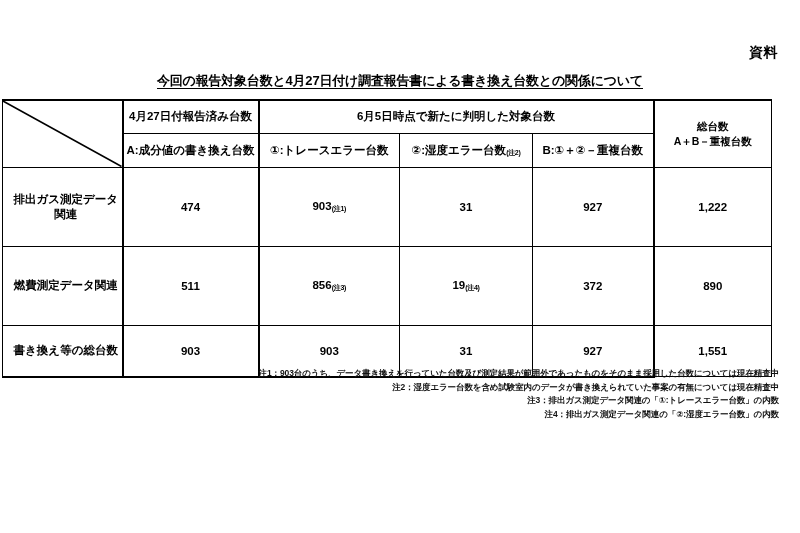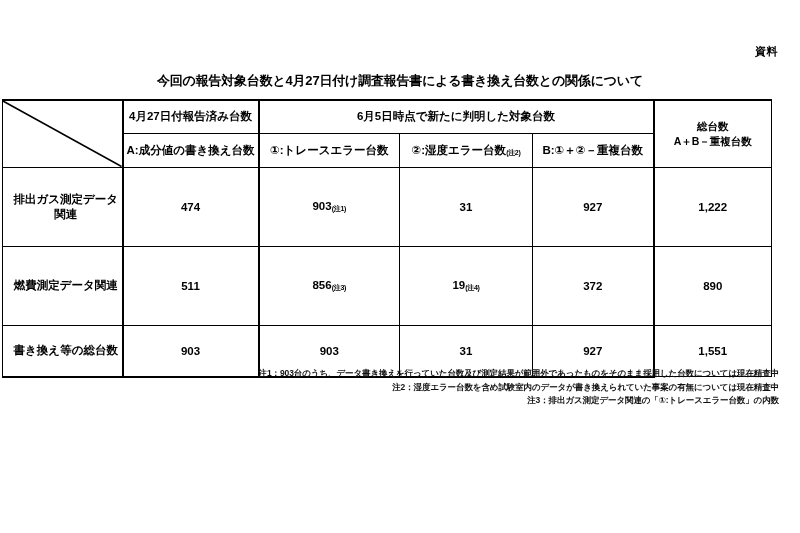--- a/index.html
+++ b/index.html
@@ -19,40 +19,40 @@
   .page {
     position: absolute;
     inset: 0;
   }
 
   
   .doc-label {
     position: absolute;
     top: 44px;
     right: 22px;
-    font-size: 11px;
+    font-size: 14px;
     font-weight: bold;
     letter-spacing: 0.5px;
     margin-left: 37px;
   }
 
   
   .doc-title {
     position: absolute;
     top: 72px;
     left: 0;
     width: 800px;
     text-align: center;
     font-size: 13px;
     font-weight: bold;
     letter-spacing: -0.2px;
   }
   .doc-title span {
     border-bottom: 1.5px solid #000;
-    padding-bottom: 12px;
+    padding-bottom: 0;
   }
 
   
   .table-wrap {
     position: absolute;
     left: 2px;
     top: 99px;
     width: 769px;
   }
   table.grid {
@@ -201,15 +201,16 @@
           <td>1,551</td>
         </tr>
       </tbody>
     </table>
   </div>
 
   <div class="notes">
     <div class="note-line"><span class="note-key">注1：</span><span>903台のうち、データ書き換えを行っていた台数及び測定結果が範囲外であったものをそのまま採用した台数については現在精査中</span></div>
     <div class="note-line"><span class="note-key">注2：</span><span>湿度エラー台数を含め試験室内のデータが書き換えられていた事案の有無については現在精査中</span></div>
     <div class="note-line"><span class="note-key">注3：</span><span>排出ガス測定データ関連の「①:トレースエラー台数」の内数</span></div>
+    <div class="note-line"><span class="note-key">注4：</span><span>排出ガス測定データ関連の「②:湿度エラー台数」の内数</span></div>
   </div>
 
 </div>
 
 </body></html>

